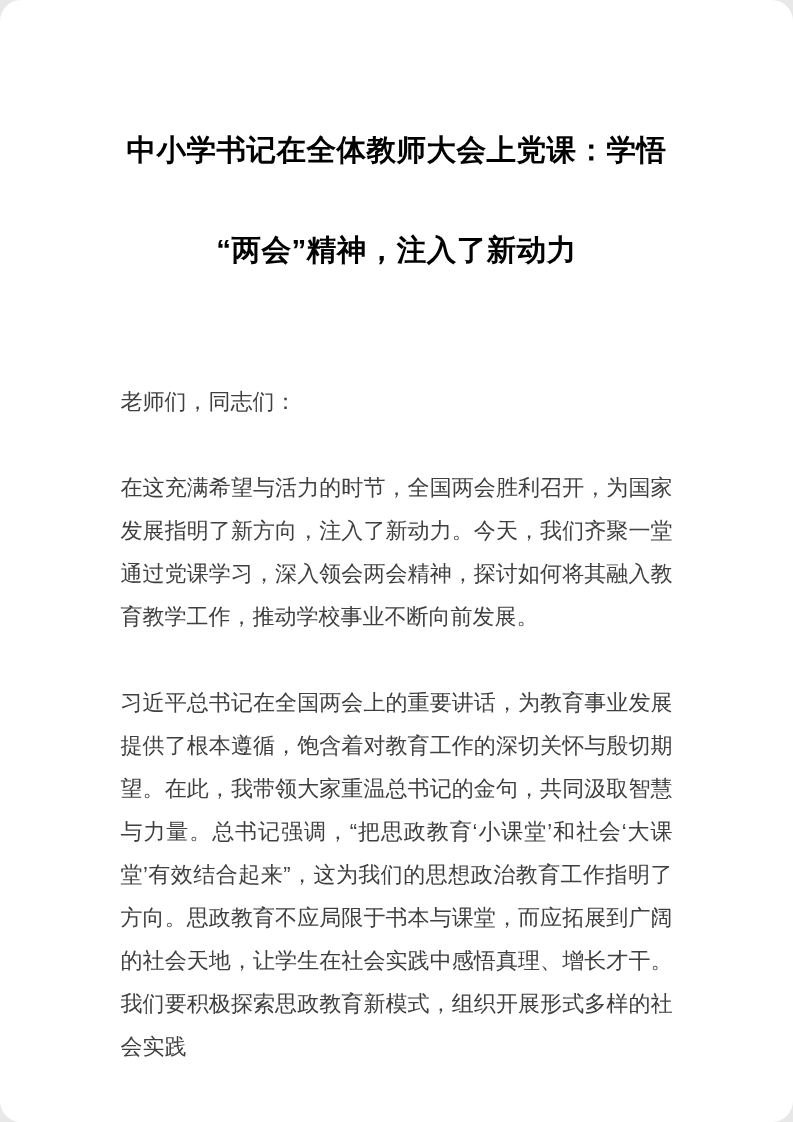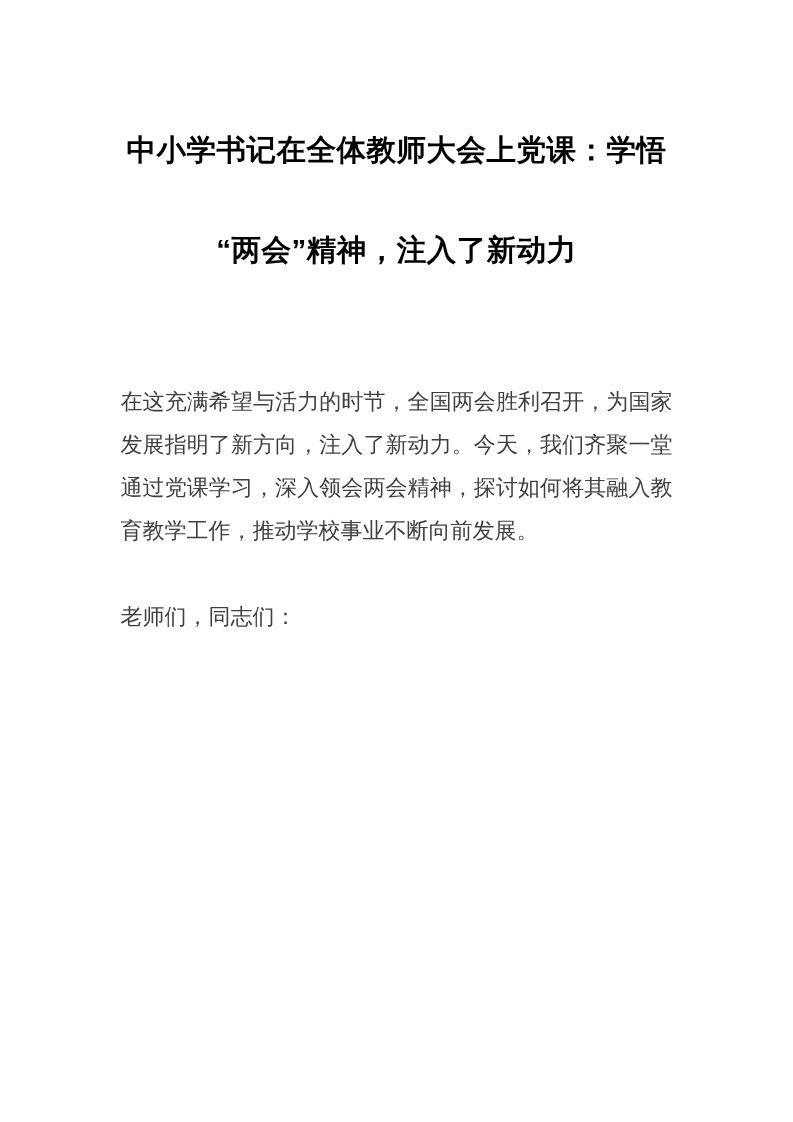--- a/index.html
+++ b/index.html
@@ -8,20 +8,21 @@
     background: #e8e8e8;
   }
   .page {
     position: relative;
     width: 793px;
     height: 1122px;
     margin: 0 auto;
     background: #ffffff;
     overflow: hidden;
     font-family: "Liberation Sans", "DejaVu Sans", sans-serif;
+    border-radius: 21px;
   }
   .content {
     width: 552px;
     margin: 0 auto;
     padding-top: 100px;
   }
   .doc-title {
     margin: 0;
     font-size: 29.5px;
     font-weight: 700;
@@ -53,18 +54,19 @@
 
 <div class="page">
   <div class="content">
 
     <h1 class="doc-title">
       <span class="title-line">中小学书记在全体教师大会上党课：学悟</span>
       <span class="title-line">“两会”精神，注入了新动力</span>
     </h1>
 
     <div class="doc-body">
+      <p>老师们，同志们：</p>
       <p>在这充满希望与活力的时节，全国两会胜利召开，为国家发展指明了新方向，注入了新动力。今天，我们齐聚一堂通过党课学习，深入领会两会精神，探讨如何将其融入教育教学工作，推动学校事业不断向前发展。</p>
-      <p>老师们，同志们：</p>
+      <p>习近平总书记在全国两会上的重要讲话，为教育事业发展提供了根本遵循，饱含着对教育工作的深切关怀与殷切期望。在此，我带领大家重温总书记的金句，共同汲取智慧与力量。总书记强调，“把思政教育‘小课堂’和社会‘大课堂’有效结合起来”，这为我们的思想政治教育工作指明了方向。思政教育不应局限于书本与课堂，而应拓展到广阔的社会天地，让学生在社会实践中感悟真理、增长才干。我们要积极探索思政教育新模式，组织开展形式多样的社会实践</p>
     </div>
 
   </div>
 </div>
 
 </body></html>

